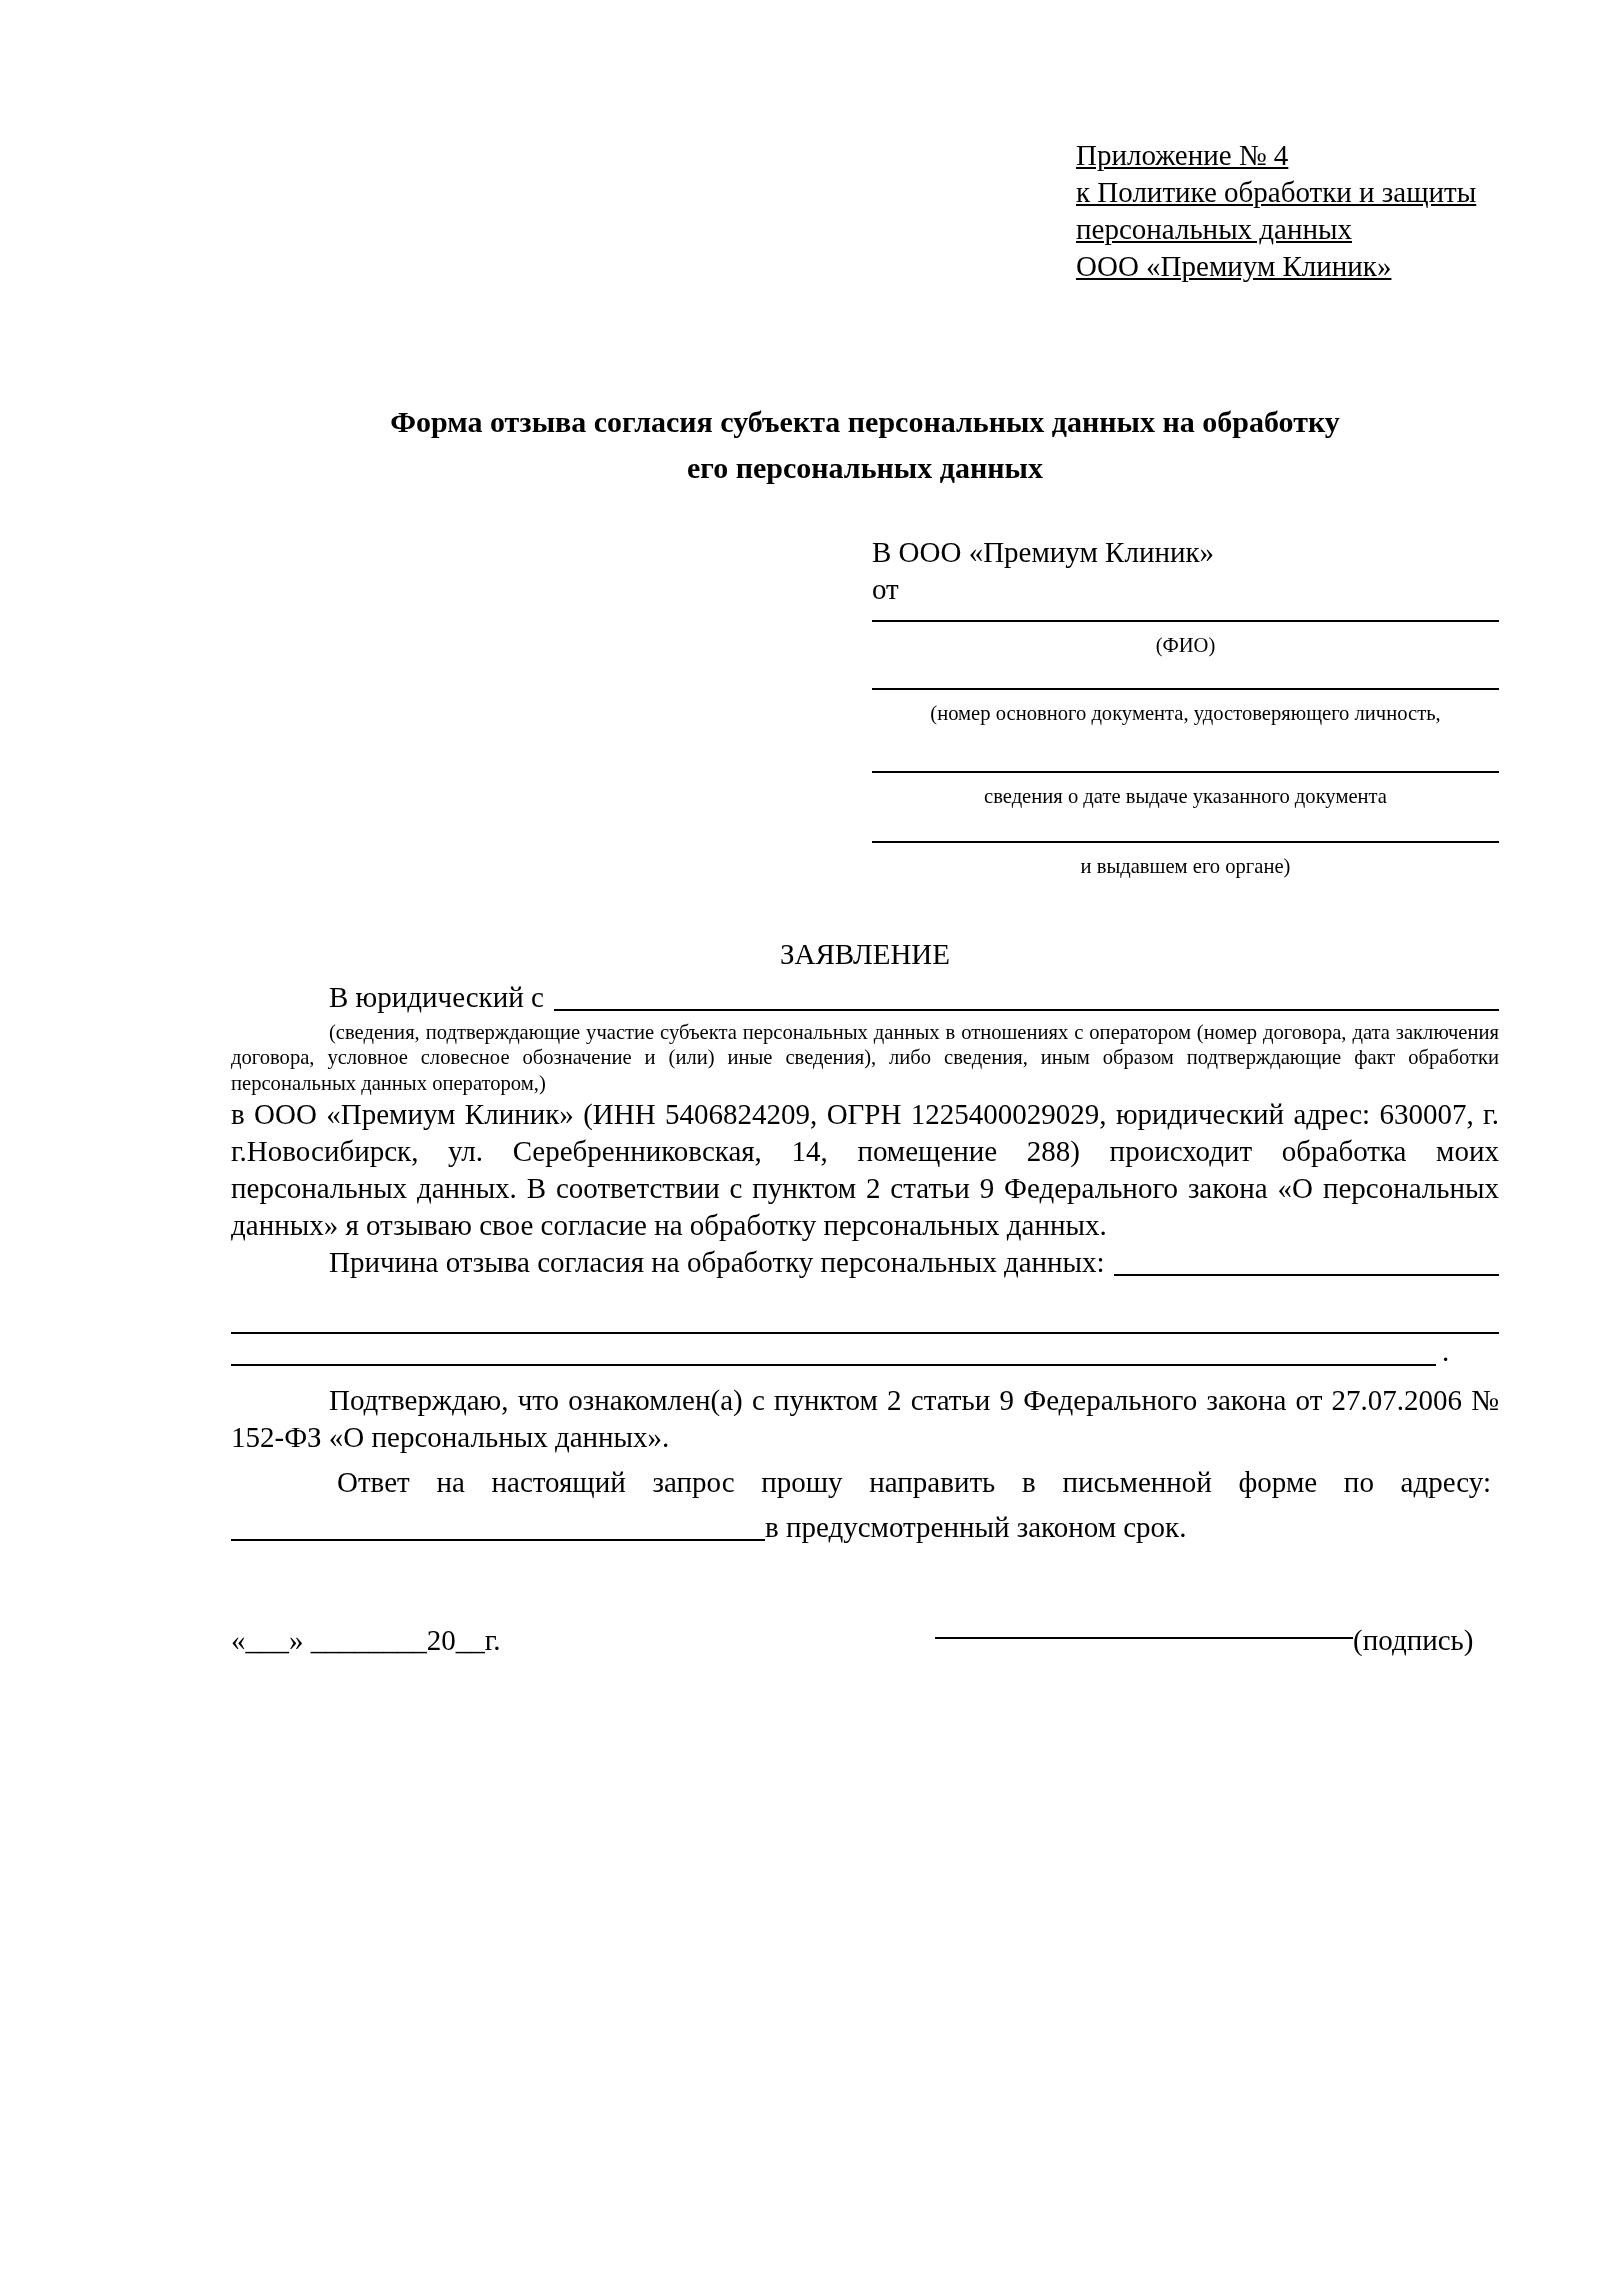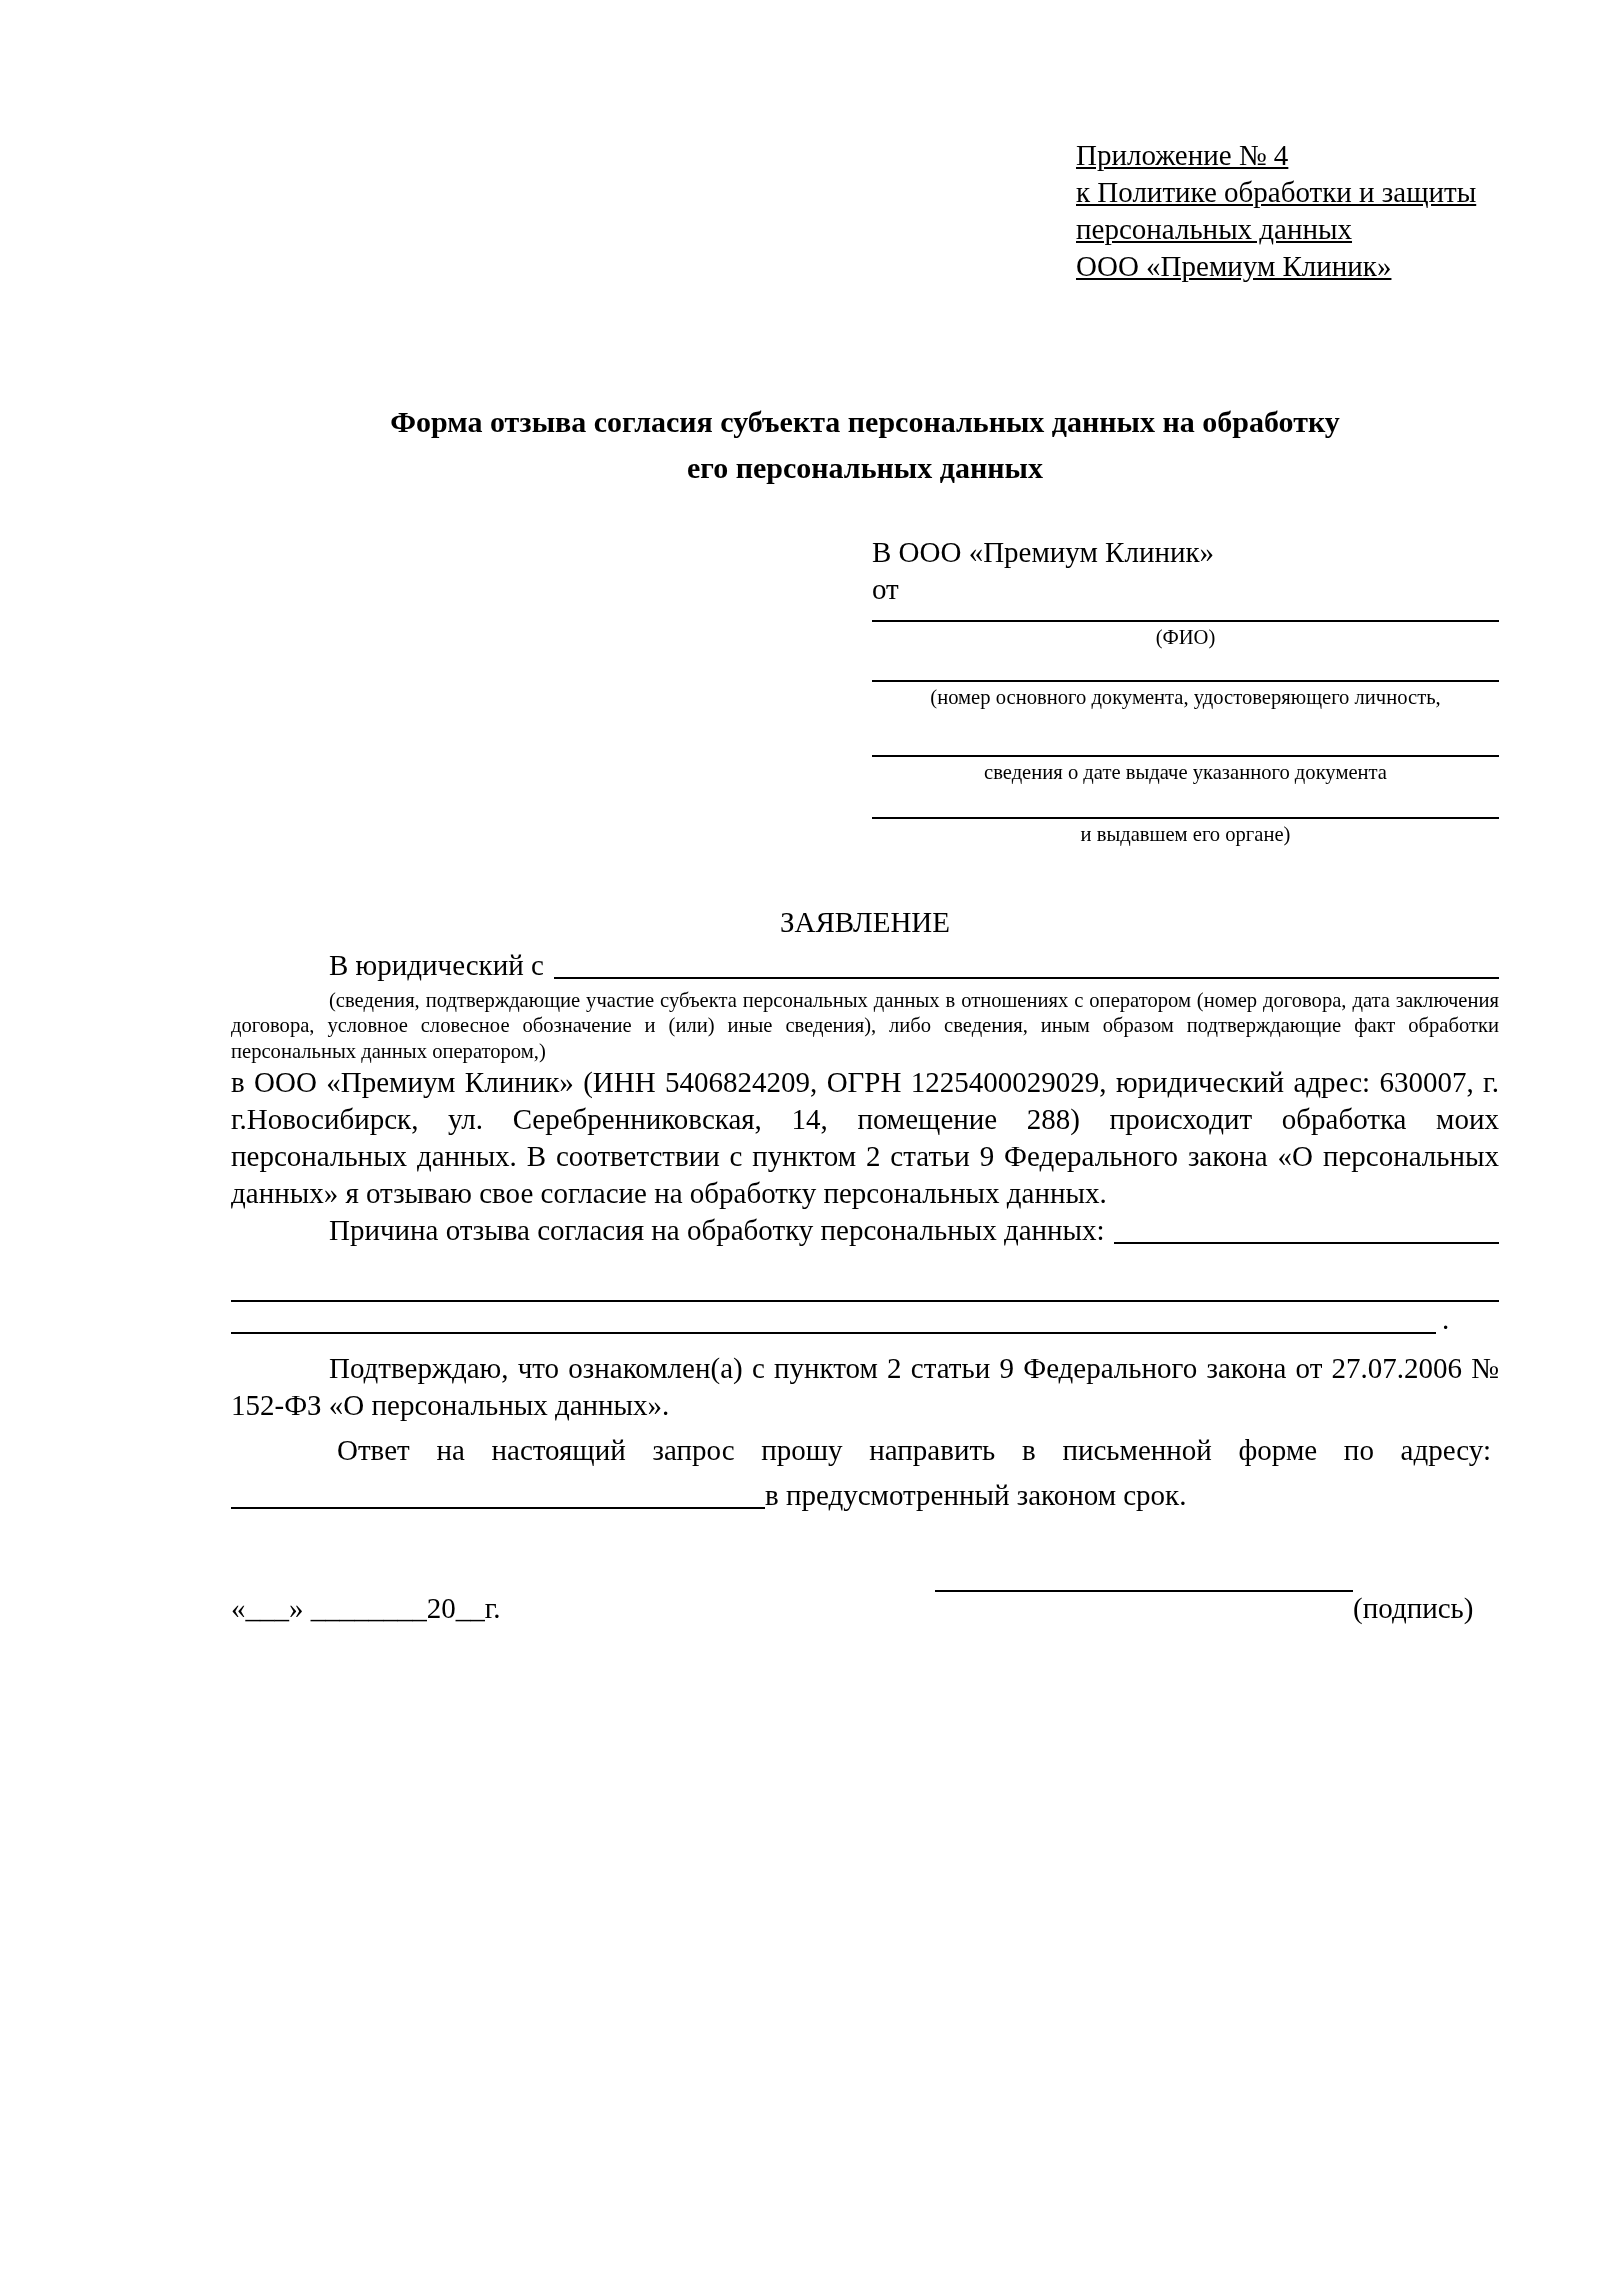--- a/index.html
+++ b/index.html
@@ -20,41 +20,41 @@
   .appendix{width:423px;margin-left:auto;text-decoration:underline;}
   
   .doc-title{margin-top:114px;text-align:center;font-weight:bold;font-size:30px;line-height:46px;}
   
   .addressee{width:627px;margin-left:auto;margin-top:43px;}
   .sig-field .line{border-bottom:2px solid #000;}
   .line-f1{height:11.8px;}
   .line-f2{height:31px;}
   .line-f3{height:45px;}
   .line-f4{height:33px;}
-  .sig-field .caption{text-align:center;font-size:20.6px;line-height:23.5px;padding-top:4px;}
+  .sig-field .caption{text-align:center;font-size:20.6px;line-height:23.5px;padding-top:12px;}
   
   .statement-h{margin-top:57px;text-align:center;}
   .lead-row{display:flex;align-items:flex-end;margin-top:5.9px;}
   .lead-row .lead{margin-left:98px;white-space:nowrap;}
   .fill{flex:1;border-bottom:2.9px solid #000;margin-left:9.8px;margin-bottom:4.9px;}
   .note{margin-top:3.9px;font-size:20.6px;line-height:25.5px;text-align:justify;text-indent:98px;}
   .body-p{text-align:justify;margin:0;}
   .reason-row{display:flex;align-items:flex-end;}
   .reason-row .lead{margin-left:98px;white-space:nowrap;}
   .rule-row1{height:51px;border-bottom:2.9px solid #000;}
   .rule-row2{display:flex;align-items:flex-end;height:32px;}
   .rule-row2 .rule{flex:1;border-bottom:2.9px solid #000;}
   .rule-row2 .dot{width:57px;padding-left:5.9px;line-height:29px;}
   .confirm-p{margin:16px 0 0 0;text-align:justify;text-indent:98px;}
   .reply-p{margin:8px;text-align:justify;text-align-last:justify;text-indent:98px;}
   .reply-row2{display:flex;align-items:flex-end;height:37px;}
   .addr-rule{width:534px;border-bottom:2.9px solid #000;margin-bottom:4.9px;}
   
   .bottom-row{display:flex;justify-content:space-between;align-items:flex-end;margin-top:76px;}
-  .sig-group{display:flex;align-items:flex-start;margin-right:25.5px;}
+  .sig-group{display:flex;align-items:center;margin-right:25.5px;}
   .sig-rule{width:418px;border-bottom:2.9px solid #000;margin-bottom:4.9px;}
 </style>
 </head>
 <body>
 
 <div class="page">
   <div class="content">
 
     <div class="appendix">
       <div>Приложение № 4</div>

